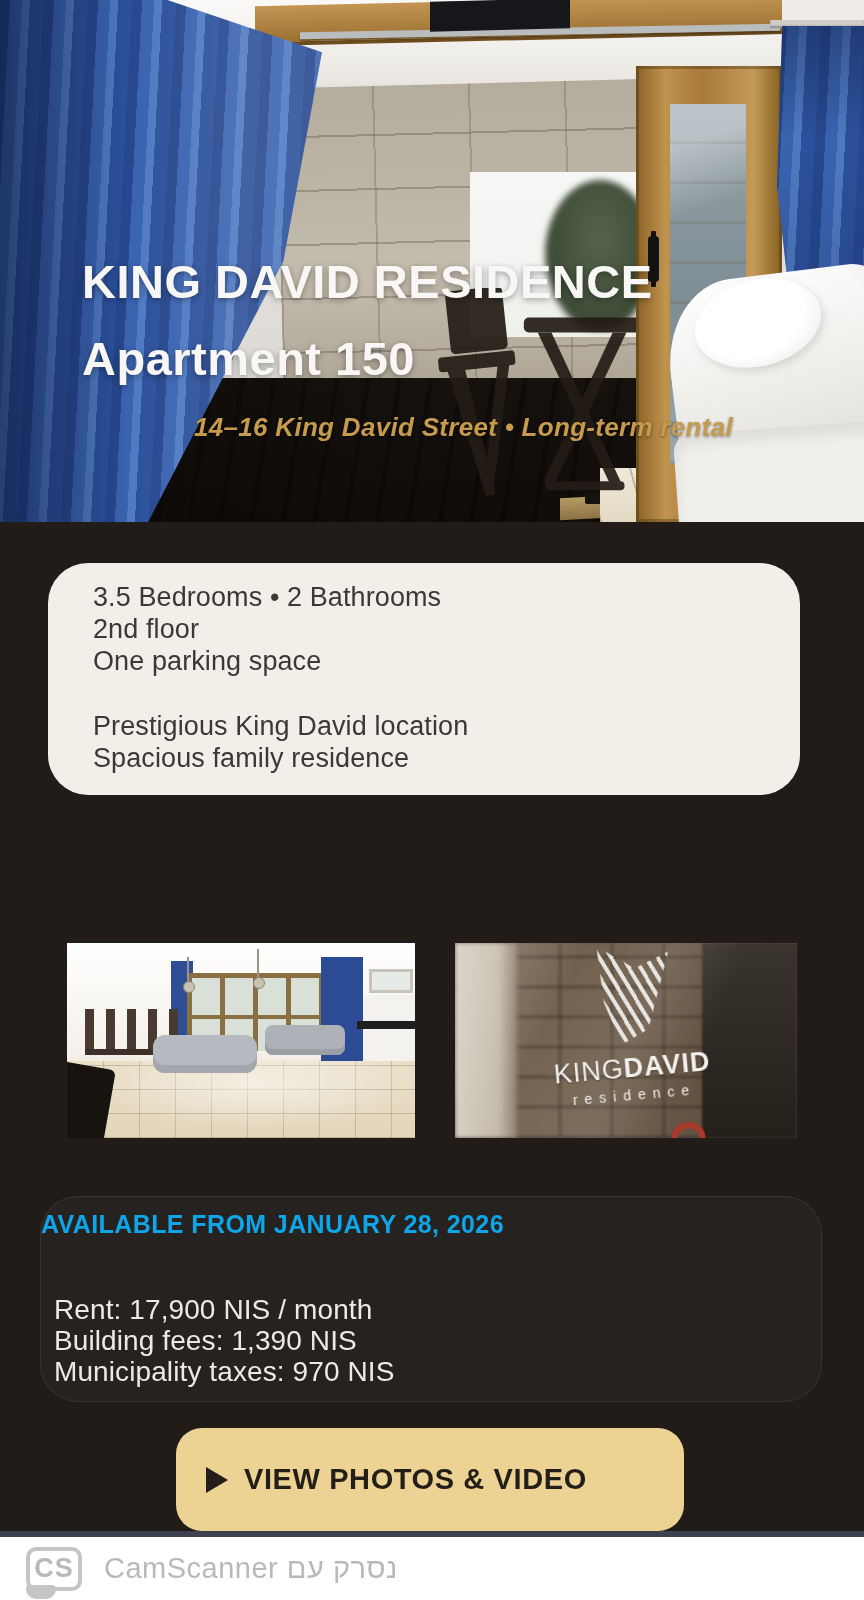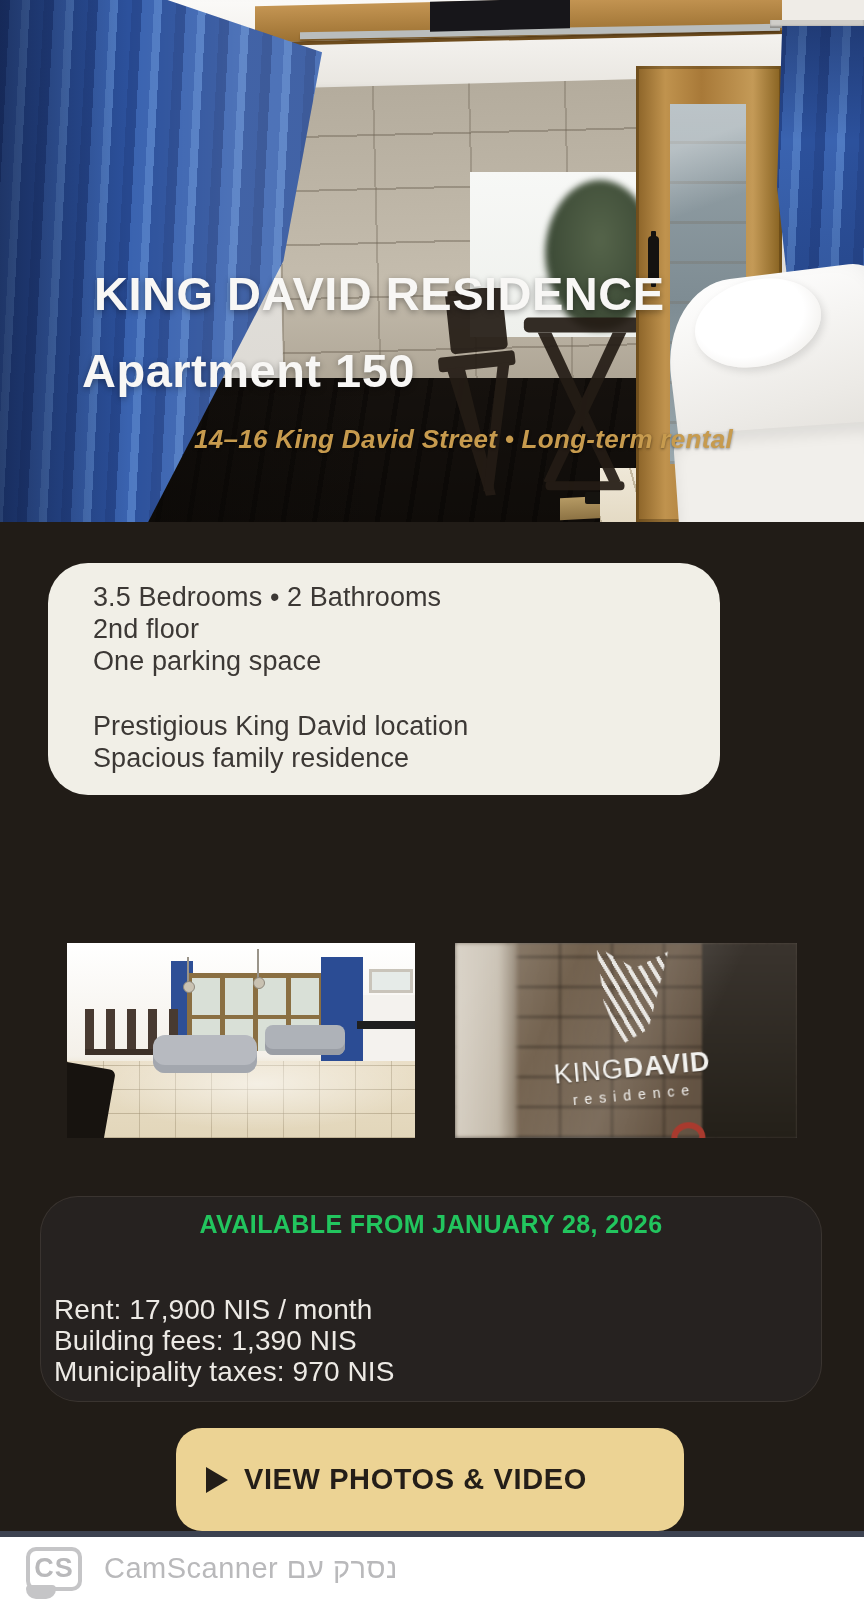--- a/index.html
+++ b/index.html
@@ -76,28 +76,28 @@
         border-radius:70px 50px 0 0/90px 70px 0 0;transform:rotate(-7deg);
         box-shadow:inset -14px -12px 22px rgba(0,0,0,.08);}
   .sofa-cushion{position:absolute;left:694px;top:280px;width:128px;height:86px;
         background:radial-gradient(ellipse at 45% 40%,#ffffff 55%,#e7e4df);
         border-radius:50%;transform:rotate(-14deg);box-shadow:2px 4px 8px rgba(0,0,0,.12);}
   .sofa-seat{position:absolute;left:676px;top:428px;width:200px;height:100px;background:#f1efeb;
         border-radius:18px 8px 0 0;transform:rotate(-4deg);
         box-shadow:inset 0 10px 14px rgba(0,0,0,.08);}
   .bistro{position:absolute;left:425px;top:288px;width:320px;height:217px;}
   .hero-text{position:absolute;left:82px;top:258px;width:760px;}
-  .hero-title{margin:12px;font-size:47px;line-height:1.0;font-weight:700;color:#f8f7f5;
+  .hero-title{margin:0;font-size:47px;line-height:1.0;font-weight:700;color:#f8f7f5;
         letter-spacing:.5px;text-shadow:0 2px 6px rgba(0,0,0,.35);}
   .hero-title-2{margin:30px 0 0 0;}
   .hero-subtitle{margin:30px 0 0 3px;font-size:26px;font-style:italic;font-weight:700;
         color:#c79b4e;text-shadow:0 1px 3px rgba(0,0,0,.45);letter-spacing:.3px;text-align:center;}
 
   
-  .details-card{position:absolute;left:48px;top:563px;width:672px;height:232px;
+  .details-card{position:absolute;left:48px;top:563px;width:752px;height:232px;
         background:#f1efe7;border-radius:40px;padding:18px 52px 0 45px;}
   .detail-line{font-size:27px;line-height:32.2px;color:#3c3835;min-height:32px;letter-spacing:.1px;}
 
   
   .photo{position:absolute;top:943px;height:195px;margin:0;overflow:hidden;background:#555;}
   .photo-living{left:67px;width:348px;}
   .photo-brand{left:455px;width:342px;}
   .lr-wall{position:absolute;inset:0;background:linear-gradient(#ffffff,#f4f0e9 58%,#efe9da 62%);}
   .lr-window-wall{position:absolute;left:120px;top:30px;width:142px;height:78px;
         border-top:5px solid #8a6f42;
@@ -151,22 +151,22 @@
   .kd-name-thin{font-weight:300;}
   .kd-name-bold{font-weight:800;}
   .kd-sub{position:absolute;left:0;top:138px;width:230px;font-size:14px;letter-spacing:7px;
         font-weight:400;}
   .kd-ring{position:absolute;left:148px;top:178px;width:34px;height:30px;border-radius:50%;
         border:6px solid #a93a2e;}
 
   
   .availability-panel{position:absolute;left:40px;top:1196px;width:782px;height:206px;
         background:#262220;border:1px solid rgba(130,118,104,.22);border-radius:38px;}
-  .availability-heading{margin:13px 0 0 0;text-align:center;font-size:25px;font-weight:700;
-        color:#22c55e;letter-spacing:.4px;}
+  .availability-heading{margin:13px 0 0 0;font-size:25px;font-weight:700;
+        color:#0ea5e9;letter-spacing:.4px;}
   .price-lines{margin:55px 0 0 13px;}
   .price-line{font-size:28px;line-height:31px;color:#edeae5;letter-spacing:.1px;}
 
   
   .cta{position:absolute;left:176px;top:1428px;width:508px;height:103px;border:none;
         background:#ecd394;border-radius:26px;cursor:pointer;display:flex;align-items:center;
         padding:0 0 0 30px;gap:16px;font-family:"Liberation Sans",sans-serif;}
   .play{width:0;height:0;border-left:22px solid #241e18;border-top:13px solid transparent;
         border-bottom:13px solid transparent;}
   .cta-label{font-size:29px;font-weight:700;color:#241e18;letter-spacing:.6px;}

